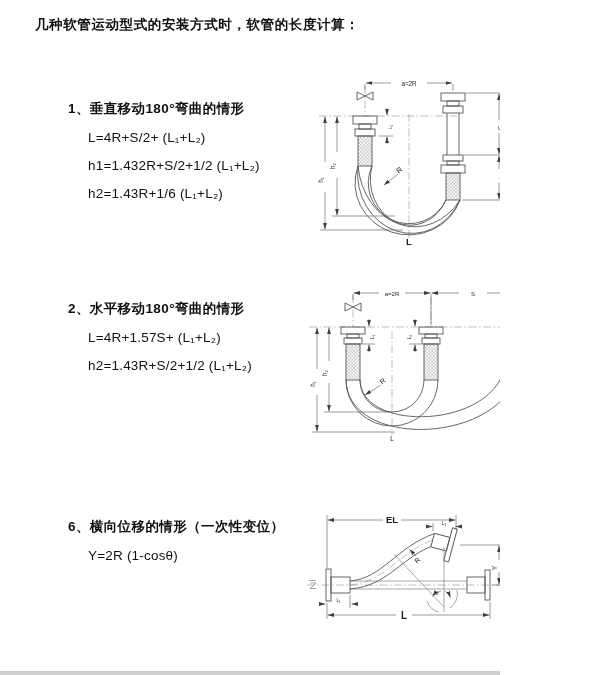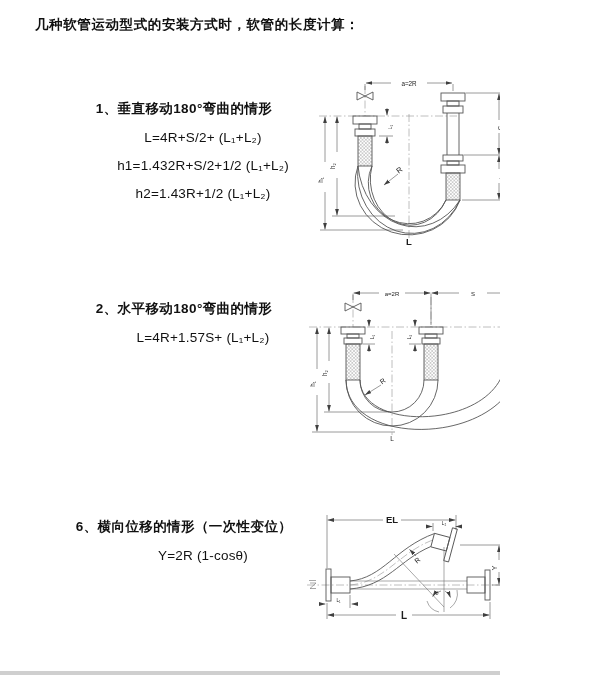--- a/index.html
+++ b/index.html
@@ -1,22 +1,22 @@
 <!DOCTYPE html>
 <html><head>
 <meta charset="utf-8">
 <style>
   html,body{margin:0;padding:0;background:#ffffff;}
   .page{position:relative;width:500px;height:675px;background:#ffffff;overflow:hidden;
         font-family:"Liberation Sans","DejaVu Sans",sans-serif;color:#1c1c1c;}
   .title{position:absolute;left:35px;top:16px;margin:0;font-size:13.5px;font-weight:700;
          letter-spacing:0.6px;color:#111;}
-  .sec{position:absolute;left:54px;width:260px;text-align:center;}
+  .sec{position:absolute;left:68px;width:260px;}
   .sec-heading{font-size:13.5px;font-weight:700;letter-spacing:0.4px;color:#111;height:20px;}
-  .formulas{margin-left:38px;margin-top:4px;}
+  .formulas{margin-left:20px;margin-top:4px;}
   .formula{font-size:13.5px;line-height:28px;white-space:nowrap;color:#111;letter-spacing:0.2px;}
   .diagram{position:absolute;}
   .d-ln{fill:none;stroke:#565656;stroke-width:0.9;}
   .d-dim{fill:none;stroke:#454545;stroke-width:0.55;}
   .d-cl{fill:none;stroke:#8a8a8a;stroke-width:0.55;stroke-dasharray:8 2.5 1.5 2.5;}
   .d-thin{fill:none;stroke:#6e6e6e;stroke-width:0.6;}
   .d-txt{fill:#1d1d1d;stroke:none;font-family:"Liberation Sans","DejaVu Sans",sans-serif;}
   .page-edge{position:absolute;left:0;bottom:0;width:600px;height:4px;background:#cfcfcf;}
 </style>
 </head>
@@ -24,28 +24,29 @@
 
 <div class="page">
 
   <h1 class="title">几种软管运动型式的安装方式时，软管的长度计算：</h1>
 
   <section class="sec" style="top:100px">
     <div class="sec-heading">1、垂直移动180°弯曲的情形</div>
     <div class="formulas">
       <div class="formula">L=4R+S/2+ (L₁+L₂)</div>
       <div class="formula">h1=1.432R+S/2+1/2 (L₁+L₂)</div>
-      <div class="formula">h2=1.43R+1/2 (L₁+L₂)</div>
+      <div class="formula">h2=1.43R+1/6 (L₁+L₂)</div>
     </div>
   </section>
 
   <section class="sec" style="top:300px">
     <div class="sec-heading">2、水平移动180°弯曲的情形</div>
     <div class="formulas">
       <div class="formula">L=4R+1.57S+ (L₁+L₂)</div>
+      <div class="formula">h2=1.43R+S/2+1/2 (L₁+L₂)</div>
     </div>
   </section>
 
   <section class="sec" style="top:518px">
     <div class="sec-heading">6、横向位移的情形（一次性变位）</div>
     <div class="formulas">
       <div class="formula">Y=2R (1-cosθ)</div>
     </div>
   </section>
 

